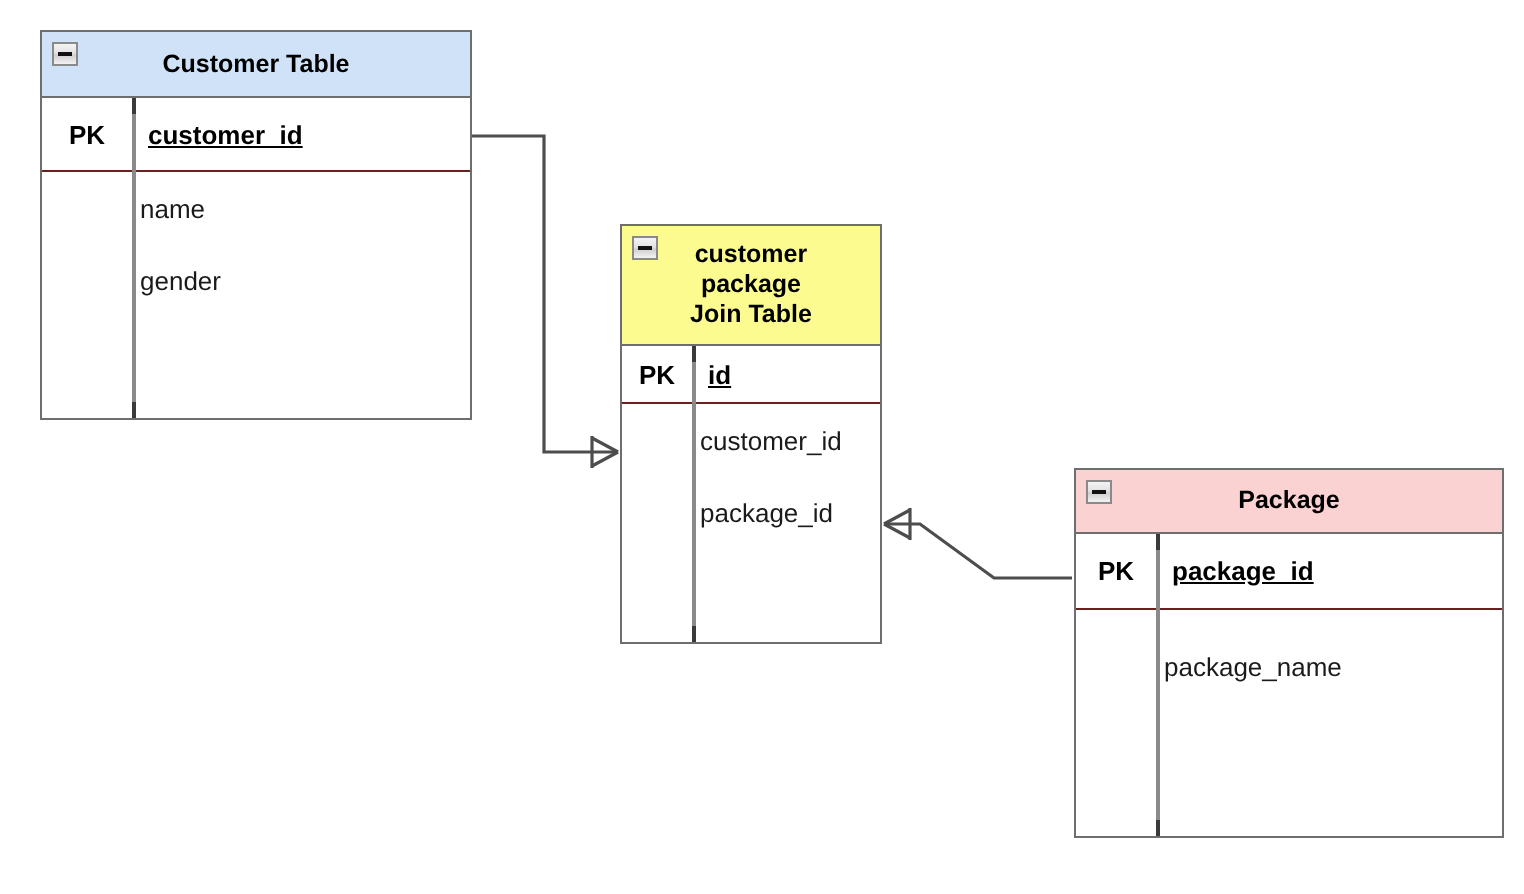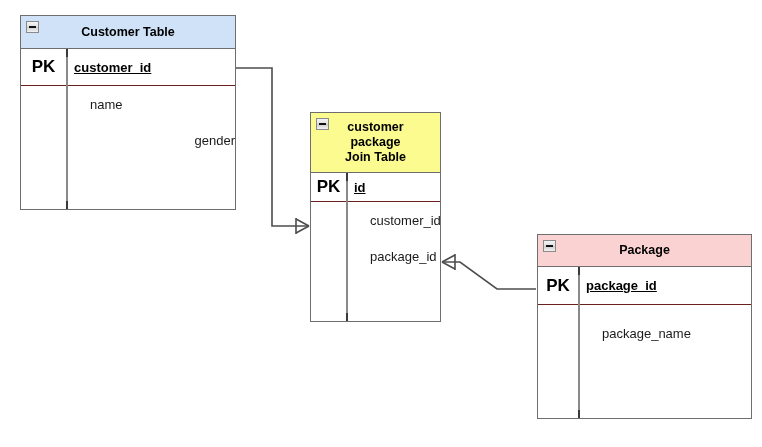--- a/index.html
+++ b/index.html
@@ -95,42 +95,42 @@
   .pk-row {
     position: relative;
     box-sizing: border-box;
     display: flex;
     align-items: center;
     border-bottom: 1.5px solid #6b2020;
   }
   .pk-tag {
     box-sizing: border-box;
     font-weight: bold;
-    font-size: 17px;
+    font-size: 13px;
     color: #000;
     text-align: center;
     flex: 0 0 auto;
   }
   .pk-name {
     font-size: 13px;
     color: #000;
     font-weight: bold;
     text-decoration: underline;
     padding-left: 8px;
   }
   .attr-row {
     position: relative;
     box-sizing: border-box;
     display: flex;
     align-items: center;
     font-size: 13px;
     color: #1a1a1a;
   }
   .attr-name {
-    padding-left: 24px;
+    padding-left: 4px;
   }
 
   
   #connectors {
     position: absolute;
     left: 0;
     top: 0;
     width: 762px;
     height: 447px;
     z-index: 1;
@@ -175,21 +175,21 @@
     <div class="entity-body" style="height:160px;">
       <div class="col-divider" style="left:45px;"></div>
       <div class="pk-row" style="height:37px;">
         <span class="pk-tag" style="width:45px;">PK</span>
         <span class="pk-name">customer_id</span>
       </div>
       <div class="attr-row" style="height:36px;">
         <span style="width:45px; flex:0 0 auto;"></span>
         <span class="attr-name">name</span>
       </div>
-      <div class="attr-row" style="height:36px;justify-content:flex-end;">
+      <div class="attr-row" style="height:36px;">
         <span style="width:45px; flex:0 0 auto;"></span>
         <span class="attr-name">gender</span>
       </div>
     </div>
   </div>
 
   <div class="entity" style="left:310px; top:112px; width:131px; height:210px;">
     <div class="entity-header" style="height:60px; background:#fbfb8f;justify-content:center;">
       <span class="collapse-icon"></span>
       <span class="title-lines">customer

